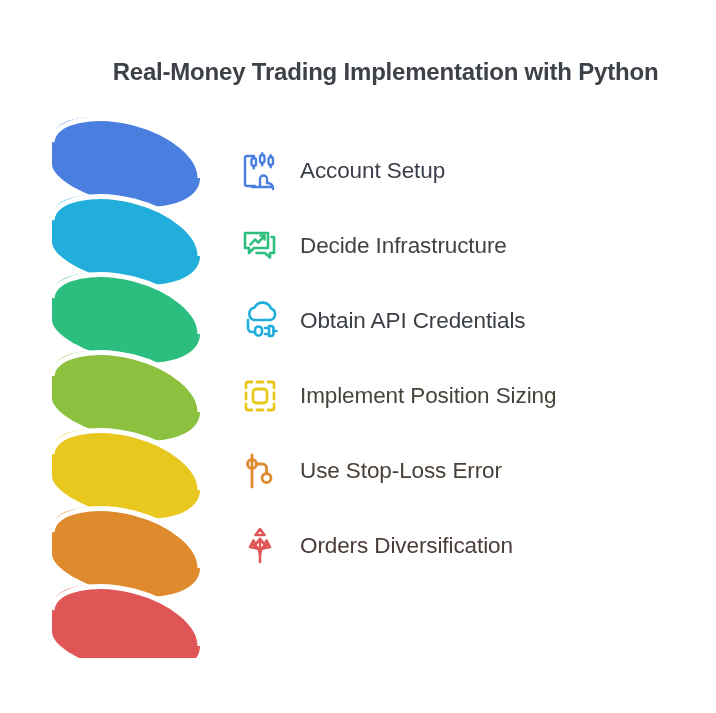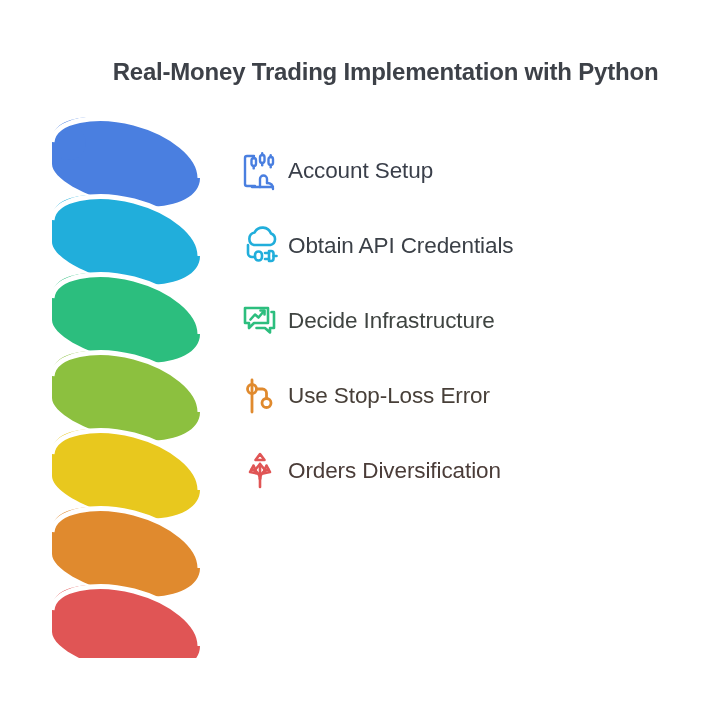--- a/index.html
+++ b/index.html
@@ -41,21 +41,21 @@
   .steps {
     position:absolute;
     left:236px; top:133px;
     width:470px;
   }
   .step {
     position:relative;
     height:75px;
     display:flex;
     align-items:center;
-    gap:4px;
+    gap:16px;
   }
   .step-icon {
     flex:0 0 auto;
     width:48px; height:48px;
     display:flex;
     align-items:center;
     justify-content:center;
   }
   .step-icon svg { display:block; }
   .step-label {
@@ -187,46 +187,62 @@
           <path d="M22 38 v-8 a3.5 3.5 0 0 1 7 0 v4"></path>
           <path d="M29 34 c4 0 6 2.5 6 6"></path>
           <path d="M14 38 h21"></path>
         </svg>
       </span>
       <span class="step-label" style="color:#3a3f4a">Account Setup</span>
     </div>
 
     <div class="step">
       <span class="step-icon">
+        <svg width="44" height="44" viewBox="0 0 44 44" fill="none" stroke="#2cbe7e" stroke-width="2.6" stroke-linecap="round" stroke-linejoin="round">
+          <path d="M7 9 h23 v15 h-14 l-5 5 v-5 h-4 Z"></path>
+          <path d="M12.5 20.5 l4.5 -5 3.5 3 5.5 -6.5"></path>
+          <path d="M22.5 11.5 h4 v4"></path>
+          <path d="M33.5 13 h2.5 v16 h-4 v4.5 l-5 -4.5 h-8.5"></path>
+        </svg>
+      </span>
+      <span class="step-label" style="color:#3f4441">Decide Infrastructure</span>
+    </div>
+
+    <div class="step">
+      <span class="step-icon">
         <svg width="44" height="44" viewBox="0 0 44 44" fill="none" stroke="#21aedb" stroke-width="2.6" stroke-linecap="round" stroke-linejoin="round">
           <path d="M16 21 a6.5 6.5 0 0 1 0.6 -12.6 A9 9 0 0 1 33 9.5 a6 6 0 0 1 -0.6 11.5 H17"></path>
           <path d="M10 21 v8 a4 4 0 0 0 4 4 h3"></path>
           <rect x="17" y="27.5" width="7" height="9" rx="3.5"></rect>
           <path d="M27 29 h4"></path>
             <path d="M27 35 h4"></path>
           <path d="M31 27 h2 a2.5 2.5 0 0 1 2.5 2.5 v5 a2.5 2.5 0 0 1 -2.5 2.5 h-2 Z"></path>
           <path d="M35.5 32 h3"></path>
         </svg>
       </span>
       <span class="step-label" style="color:#3b4047">Obtain API Credentials</span>
     </div>
 
-    <div class="step">
-      <span class="step-icon">
-        <svg width="44" height="44" viewBox="0 0 44 44" fill="none" stroke="#2cbe7e" stroke-width="2.6" stroke-linecap="round" stroke-linejoin="round">
-          <path d="M7 9 h23 v15 h-14 l-5 5 v-5 h-4 Z"></path>
-          <path d="M12.5 20.5 l4.5 -5 3.5 3 5.5 -6.5"></path>
-          <path d="M22.5 11.5 h4 v4"></path>
-          <path d="M33.5 13 h2.5 v16 h-4 v4.5 l-5 -4.5 h-8.5"></path>
-        </svg>
-      </span>
-      <span class="step-label" style="color:#3f4441">Decide Infrastructure</span>
-    </div>
-
-
+
+    <div class="step">
+      <span class="step-icon">
+        <svg width="44" height="44" viewBox="0 0 44 44" fill="none" stroke="#e8c81e" stroke-width="2.8" stroke-linecap="round" stroke-linejoin="round">
+          <path d="M8 14 v-4 a2 2 0 0 1 2 -2 h4"></path>
+          <path d="M30 8 h4 a2 2 0 0 1 2 2 v4"></path>
+          <path d="M36 30 v4 a2 2 0 0 1 -2 2 h-4"></path>
+          <path d="M14 36 h-4 a2 2 0 0 1 -2 -2 v-4"></path>
+          <path d="M19 8 h6"></path>
+          <path d="M19 36 h6"></path>
+          <path d="M8 19 v6"></path>
+          <path d="M36 19 v6"></path>
+          <rect x="15" y="15" width="14" height="14" rx="3.5"></rect>
+        </svg>
+      </span>
+      <span class="step-label" style="color:#46443a">Implement Position Sizing</span>
+    </div>
 
     <div class="step">
       <span class="step-icon">
         <svg width="44" height="44" viewBox="0 0 44 44" fill="none" stroke="#e08a2e" stroke-width="2.8" stroke-linecap="round" stroke-linejoin="round">
           <path d="M14 6 v32"></path>
           <circle cx="14" cy="15" r="4.5"></circle>
           <path d="M18.5 15 h6 a4 4 0 0 1 4 4 v5"></path>
           <circle cx="28.5" cy="29" r="4.5"></circle>
         </svg>
       </span>

